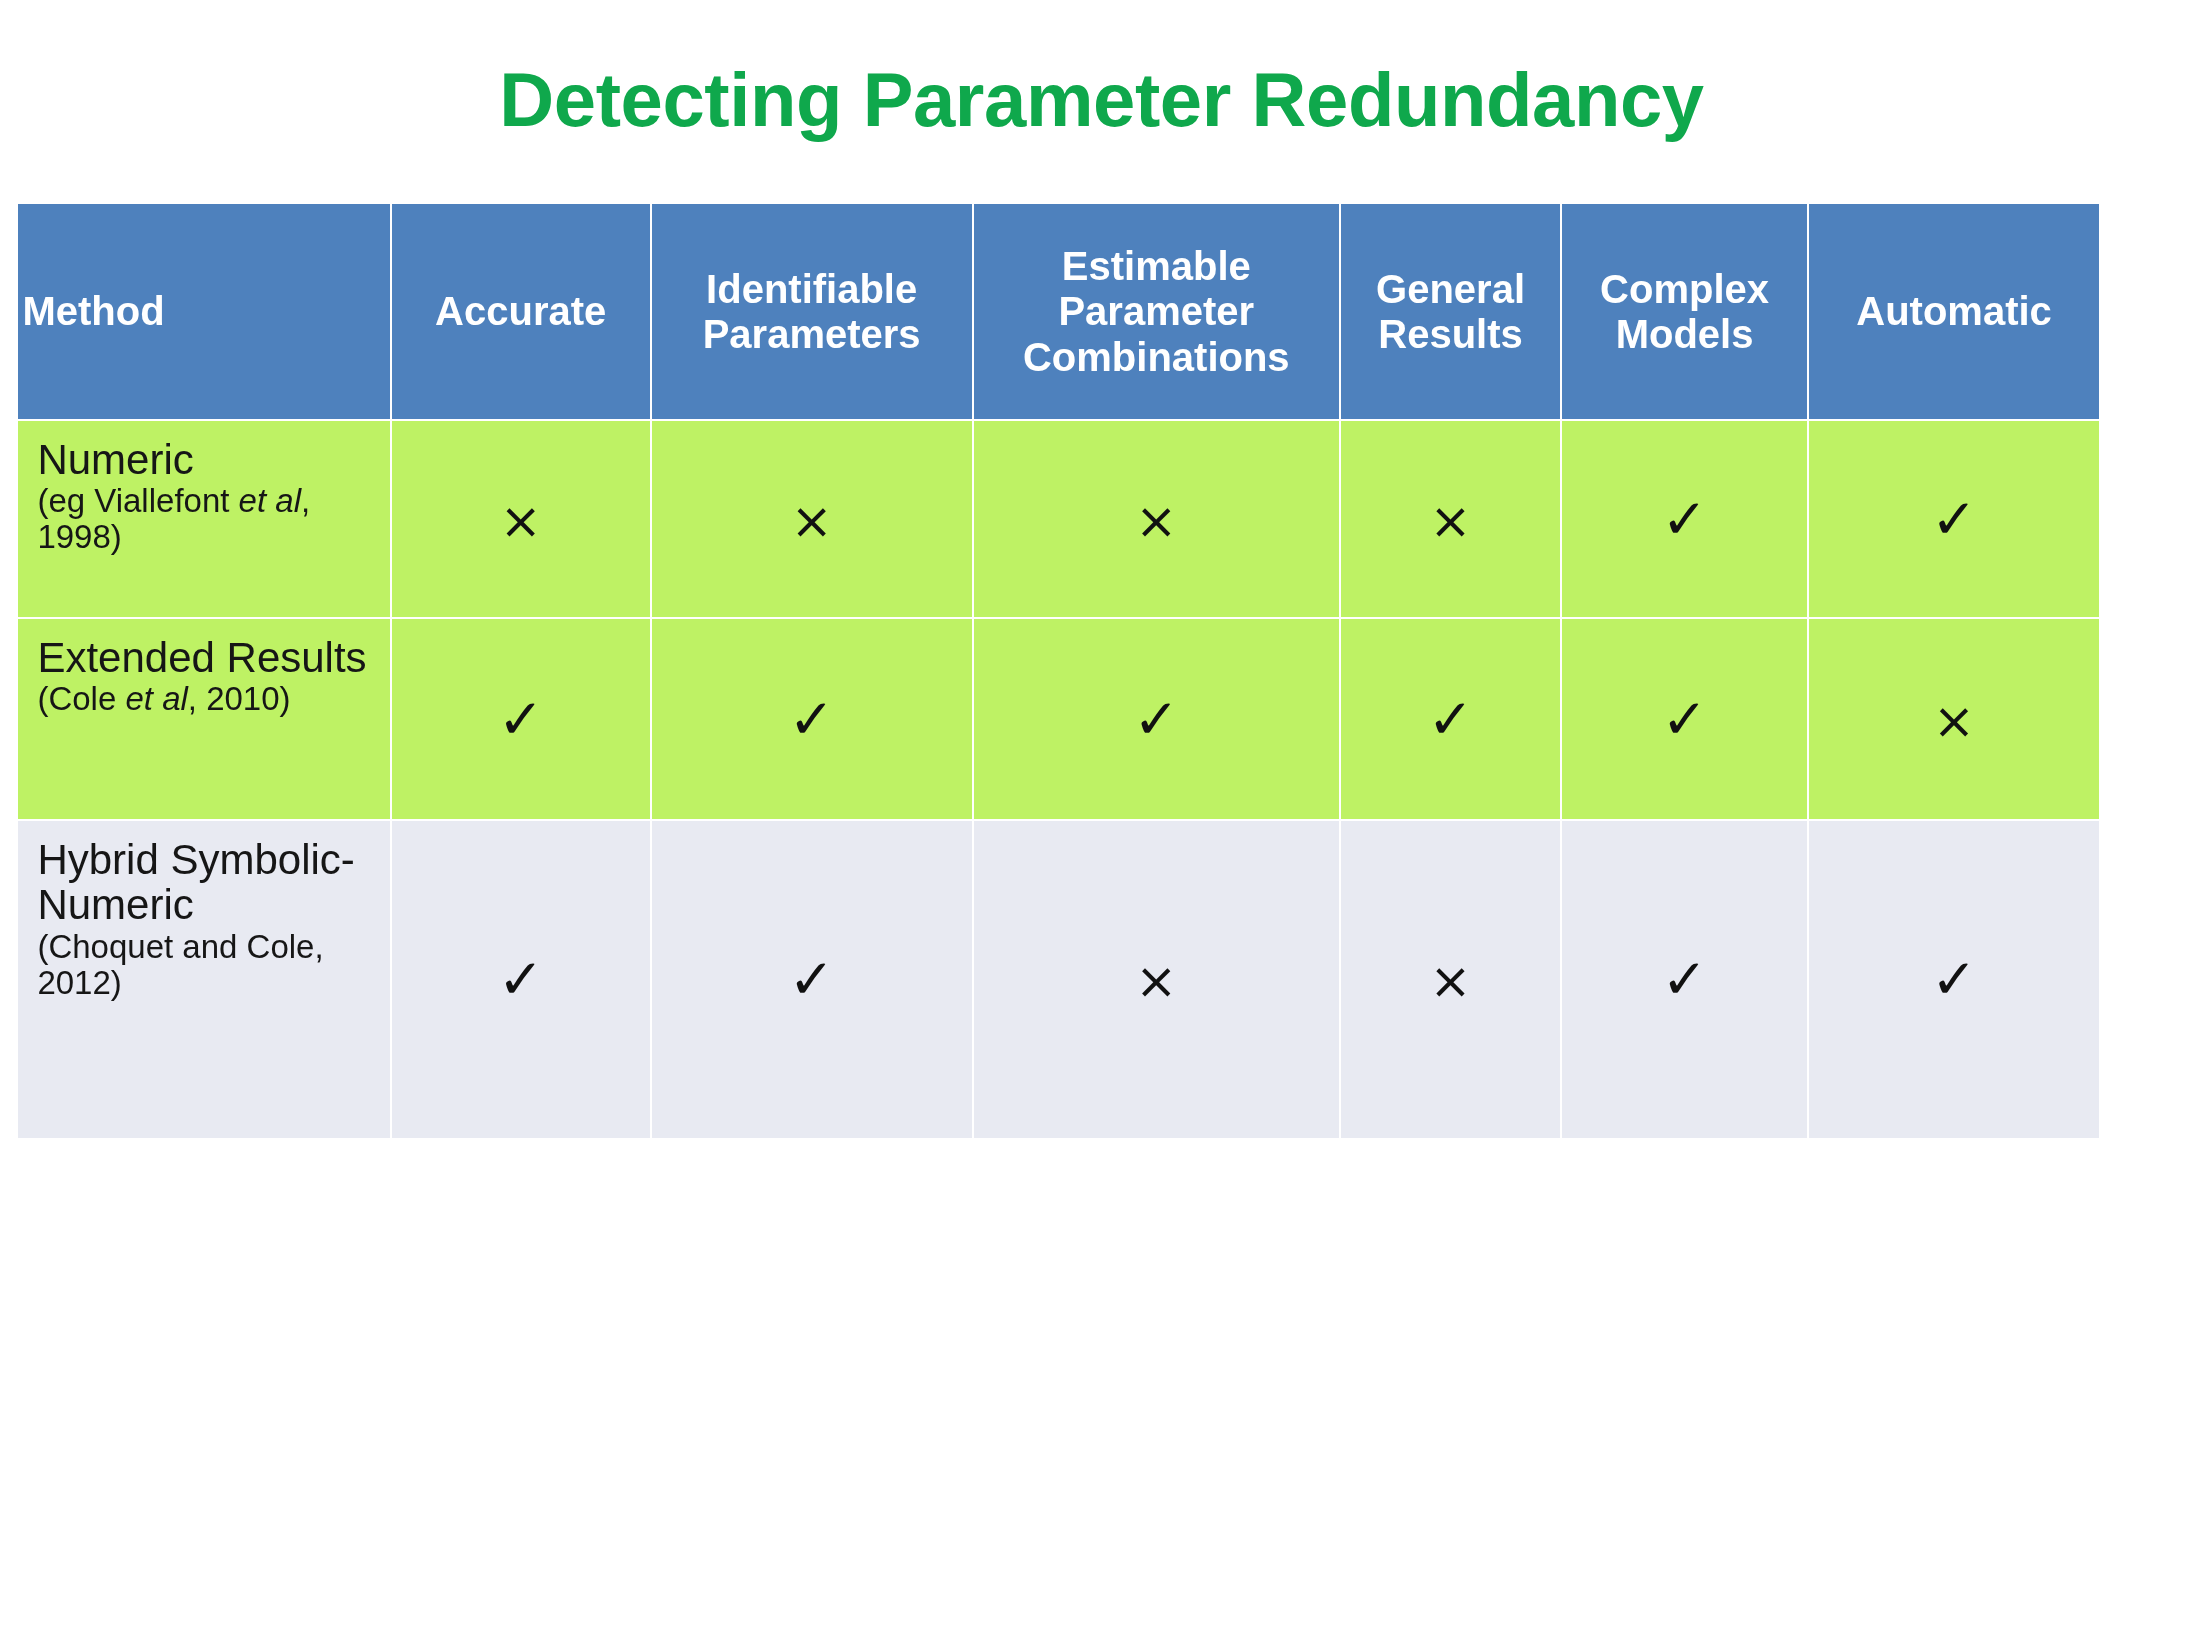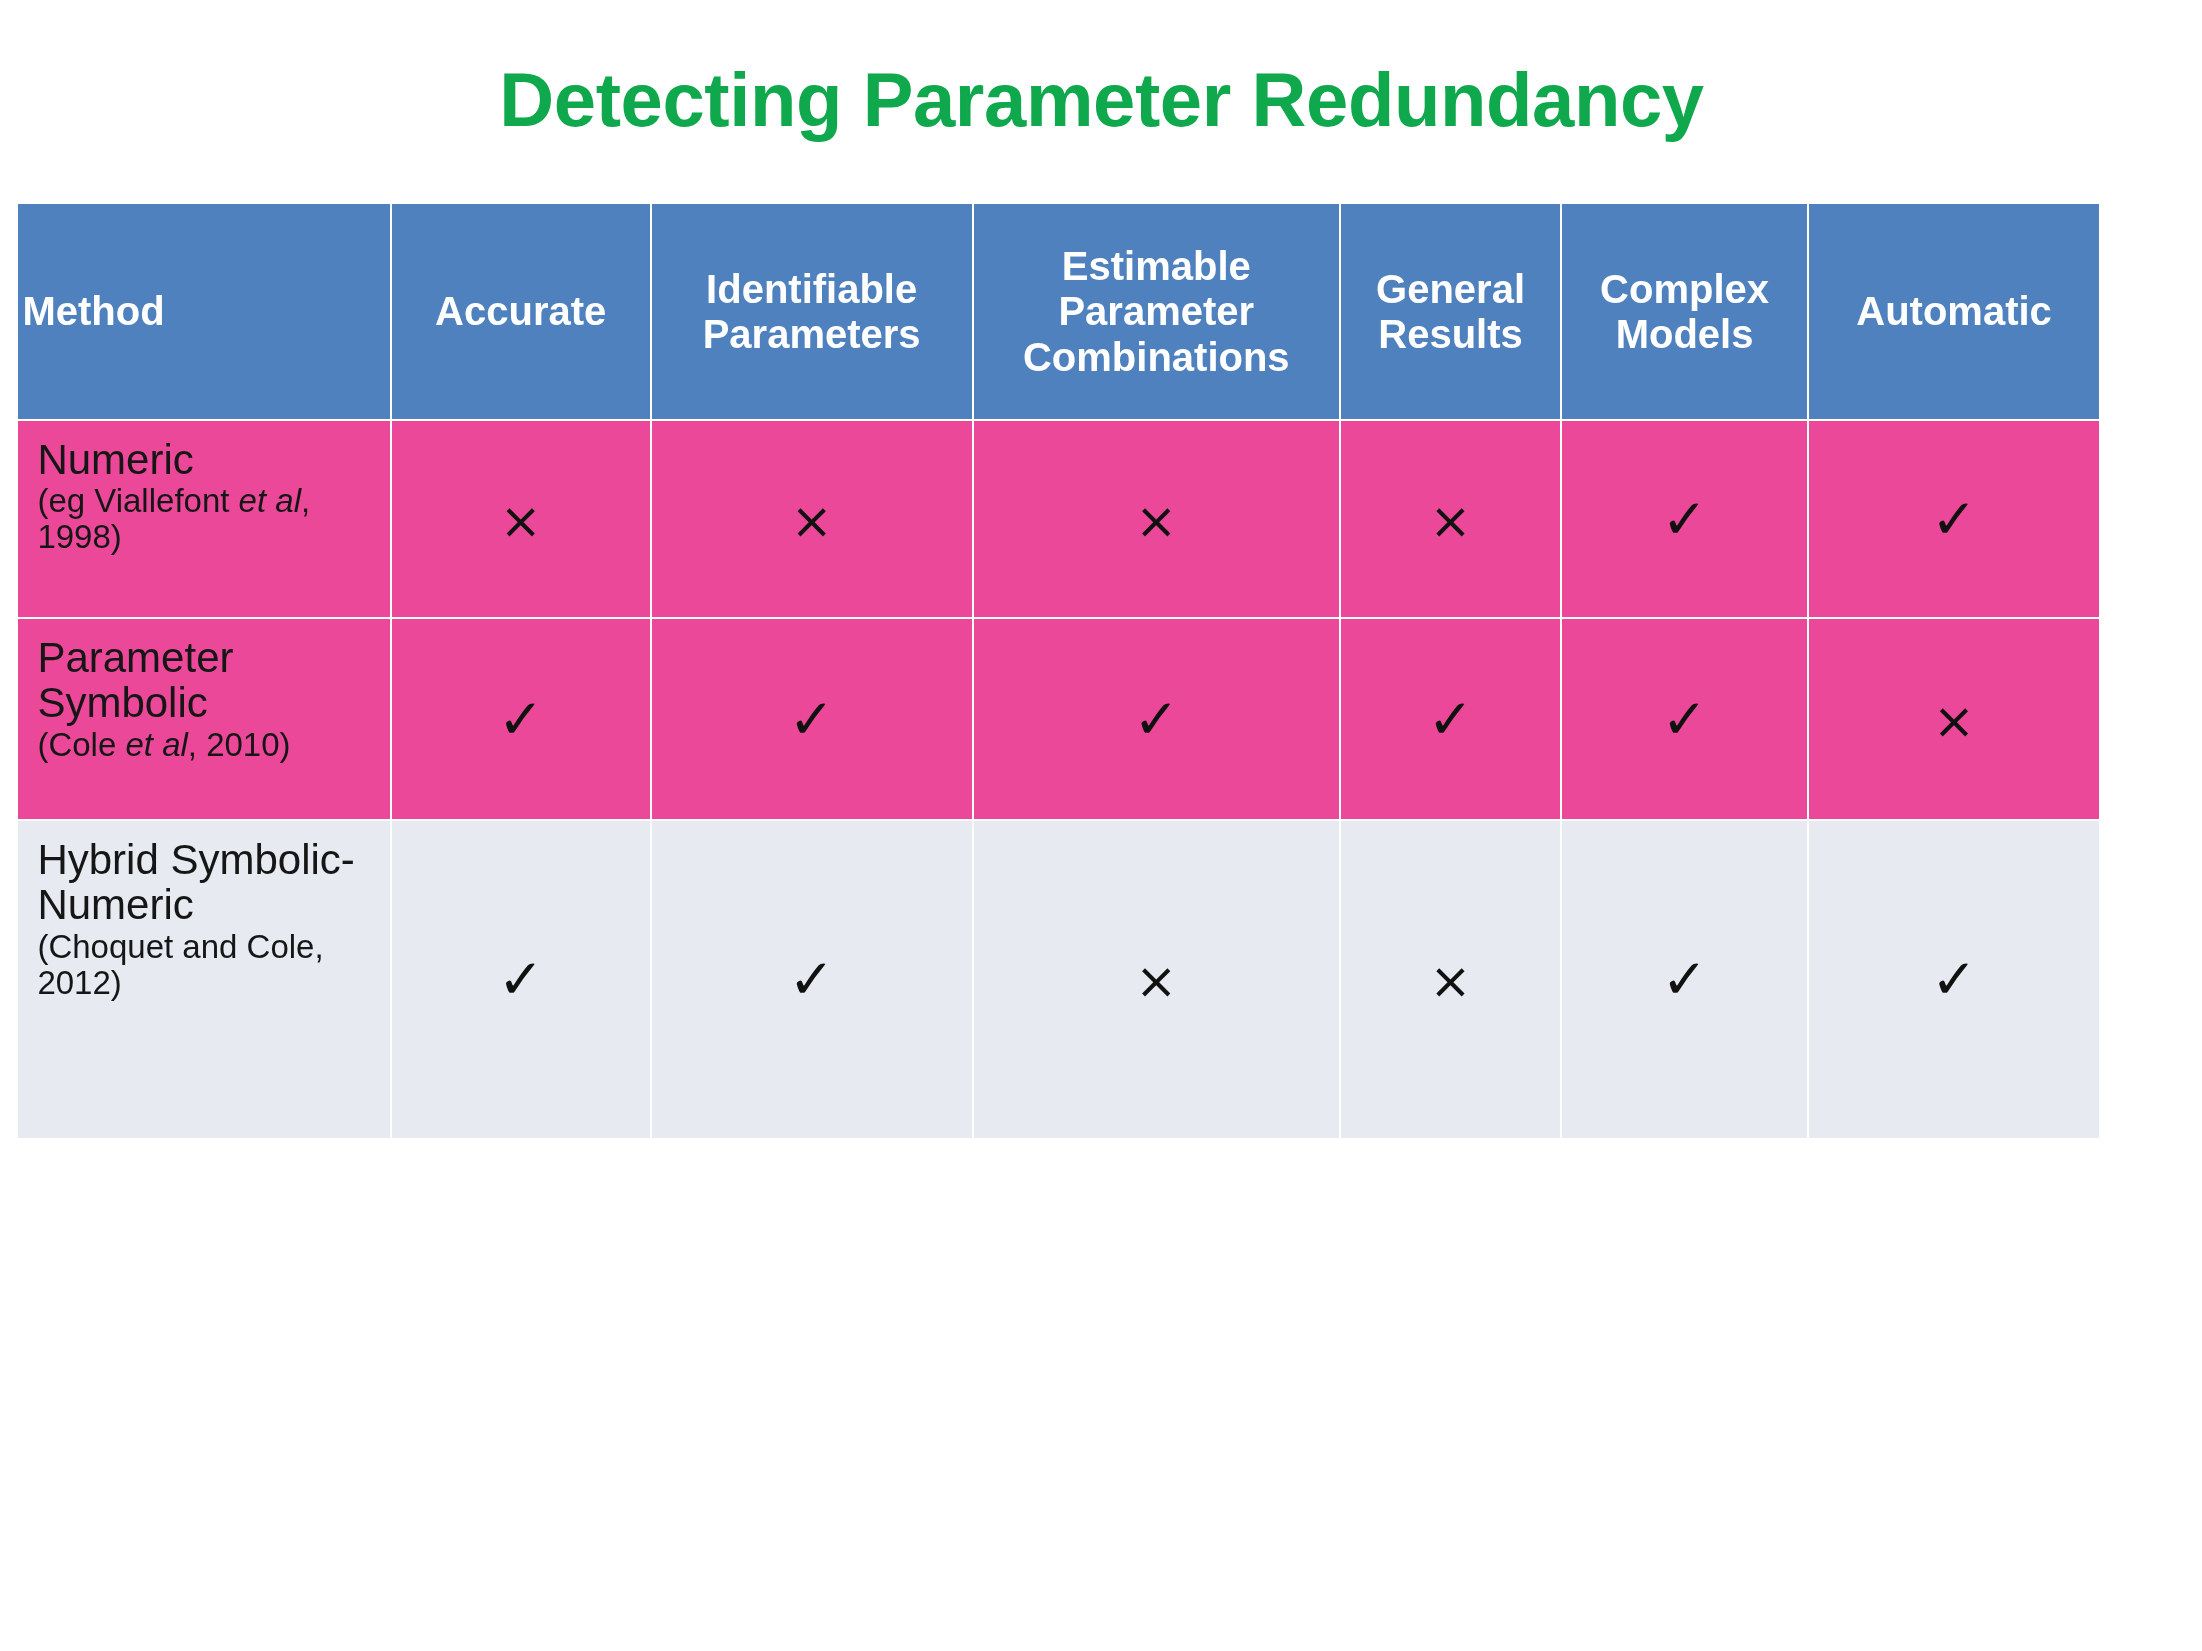--- a/index.html
+++ b/index.html
@@ -71,21 +71,21 @@
     padding: 3.4px 6.9px;
     box-sizing: border-box;
   }
   thead th.col-method {
     text-align: left;
     padding-left: 4px;
     font-size: 40px;
   }
 
   
-  tbody tr.row-dark td { background: #ec4899; }
+  tbody tr.row-dark td { background: #bef264; }
   tbody tr.row-light td { background: #E8EAF2; }
 
   tbody td.method-cell {
     text-align: left;
     padding: 15.5px 13.8px 15.5px 19px;
     box-sizing: border-box;
     color: #1a1a1a;
     vertical-align: top;
   }
   tbody td.mark-cell {
@@ -168,21 +168,21 @@
             </td>
             <td class="mark-cell"><span class="mk-cross">×</span></td>
             <td class="mark-cell"><span class="mk-cross">×</span></td>
             <td class="mark-cell"><span class="mk-cross">×</span></td>
             <td class="mark-cell"><span class="mk-cross">×</span></td>
             <td class="mark-cell"><span class="mk-check">✓</span></td>
             <td class="mark-cell"><span class="mk-check">✓</span></td>
           </tr>
           <tr class="r3 row-dark">
             <td class="method-cell">
-              <span class="m-name">Parameter Symbolic</span>
+              <span class="m-name">Extended Results</span>
               <span class="m-ref">(Cole <i>et al</i>, 2010)</span>
             </td>
             <td class="mark-cell"><span class="mk-check">✓</span></td>
             <td class="mark-cell"><span class="mk-check">✓</span></td>
             <td class="mark-cell"><span class="mk-check">✓</span></td>
             <td class="mark-cell"><span class="mk-check">✓</span></td>
             <td class="mark-cell"><span class="mk-check">✓</span></td>
             <td class="mark-cell"><span class="mk-cross">×</span></td>
           </tr>
           <tr class="r4 row-light">

